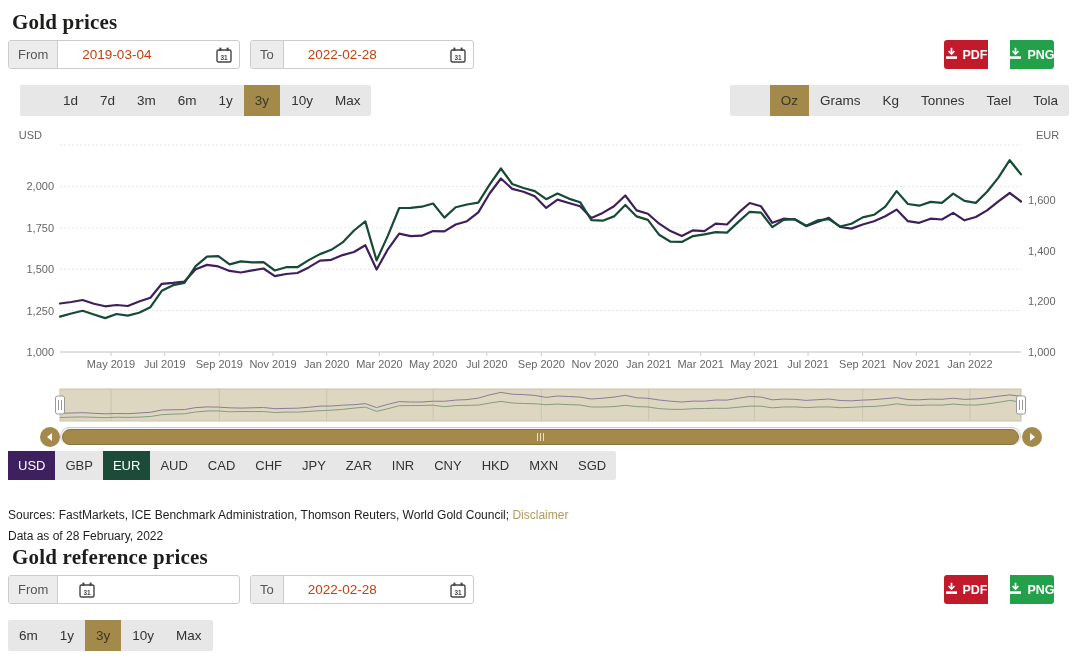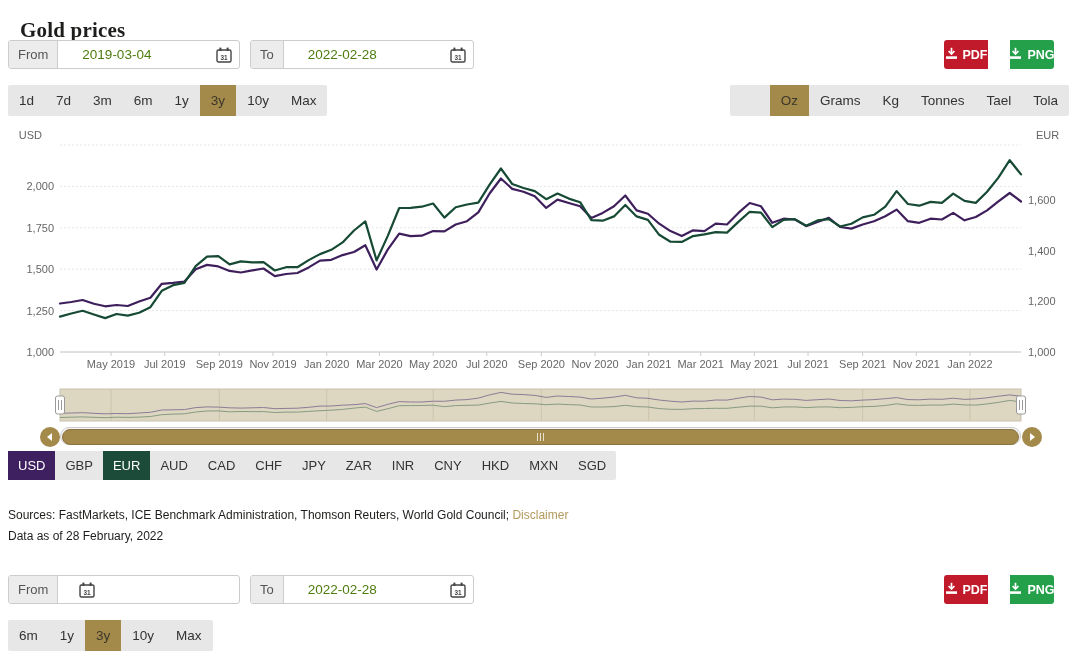--- a/index.html
+++ b/index.html
@@ -1,25 +1,25 @@
 <!DOCTYPE html>
 <html><head>
 <meta charset="utf-8">
 <style>
   html,body{margin:0;padding:0;background:#fff;}
   body{font-family:"Liberation Sans","DejaVu Sans",sans-serif;color:#333;}
   .page{position:relative;width:1077px;height:662px;background:#fff;overflow:hidden;}
-  h1.sect{position:absolute;left:8px;margin:12px;font-family:"Liberation Serif","DejaVu Serif",serif;
+  h1.sect{position:absolute;left:8px;margin:4px;font-family:"Liberation Serif","DejaVu Serif",serif;
           font-size:21px;font-weight:bold;color:#1d1d1b;letter-spacing:.2px;}
   
   .dgroup{position:absolute;height:29px;display:flex;align-items:stretch;border:1px solid #ccc;
           border-radius:3px;overflow:hidden;background:#fff;box-sizing:border-box;gap:14px;}
   .dlabel{display:flex;align-items:center;justify-content:center;background:#ececec;
           border-right:1px solid #ccc;color:#555;font-size:13px;padding:0 9px;}
-  .dinput{border:none;outline:none;flex:1;font-size:13.5px;color:#4d7c0f;padding:0 0 0 10px;
+  .dinput{border:none;outline:none;flex:1;font-size:13.5px;color:#c2410c;padding:0 0 0 10px;
           font-family:"Liberation Sans",sans-serif;min-width:0;background:#fff;}
   .cal{width:30px;display:flex;align-items:center;justify-content:center;cursor:pointer;}
   
   .exp{position:absolute;width:44px;height:29px;border:none;border-radius:0;color:#fff;
        font-weight:bold;font-size:12.5px;display:flex;align-items:center;justify-content:center;
        gap:5px;cursor:pointer;font-family:"Liberation Sans",sans-serif;}
   .exp.pdf{border-radius:3px 0 0 3px;}
   .exp.png{border-radius:0 3px 3px 0;}
   
   .strip{position:absolute;display:inline-flex;background:#e7e7e7;border-radius:2px;height:31px;}
@@ -91,21 +91,21 @@
     <span>
       <svg width="13" height="13" viewBox="0 0 13 13">
           <path d="M6.5 0.8 v5.6" stroke="#fff" stroke-width="1.7" fill="none"></path>
           <path d="M3.6 4 L6.5 7 L9.4 4" stroke="#fff" stroke-width="1.7" fill="none"></path>
           <path d="M1 9.3 h11 v2.6 h-11 z" fill="#fff"></path>
         </svg>
     </span>
       <span>PNG</span>
   </button>
 
-  <div class="strip" id="ranges1" style="left:8px;top:85px;">
+  <div class="strip" id="ranges1" style="left:20px;top:85px;padding-left:32px;">
       <button>1d</button>
       <button>7d</button>
       <button>3m</button>
       <button>6m</button>
       <button>1y</button>
       <button class="sel" style="background: rgb(163, 137, 74);">3y</button>
       <button>10y</button>
       <button>Max</button>
     </div>
   <div class="strip" id="units" style="right:8px;top:85px;">
@@ -222,20 +222,21 @@
       <button>MXN</button>
       <button>SGD</button>
     </div>
 
   <div class="note" style="top:485px;margin-top:44px;">Data as of 28 February, 2022</div>
   <div class="note" style="top:508px;">
     <span>Sources: FastMarkets, ICE Benchmark Administration, Thomson Reuters, World Gold Council;</span>
     <a id="discl" style="color: rgb(179, 154, 94);">Disclaimer</a>
   </div>
 
+  <h1 class="sect" style="top:541px;">Gold reference prices</h1>
 
   <div class="dgroup" style="left:8px;top:575px;width:232px;">
     <span class="dlabel">From</span>
     <span class="cal">
       <svg width="16" height="16" viewBox="0 0 16 16">
           <rect x="1" y="3" width="14" height="12" rx="1.5" fill="none" stroke="#444" stroke-width="1.4"></rect>
           <rect x="3.4" y="0.6" width="2" height="3.4" fill="#444"></rect>
           <rect x="10.6" y="0.6" width="2" height="3.4" fill="#444"></rect>
           <text x="8" y="12.6" font-size="6.4" font-weight="bold" fill="#444" text-anchor="middle">31</text>
         </svg>

